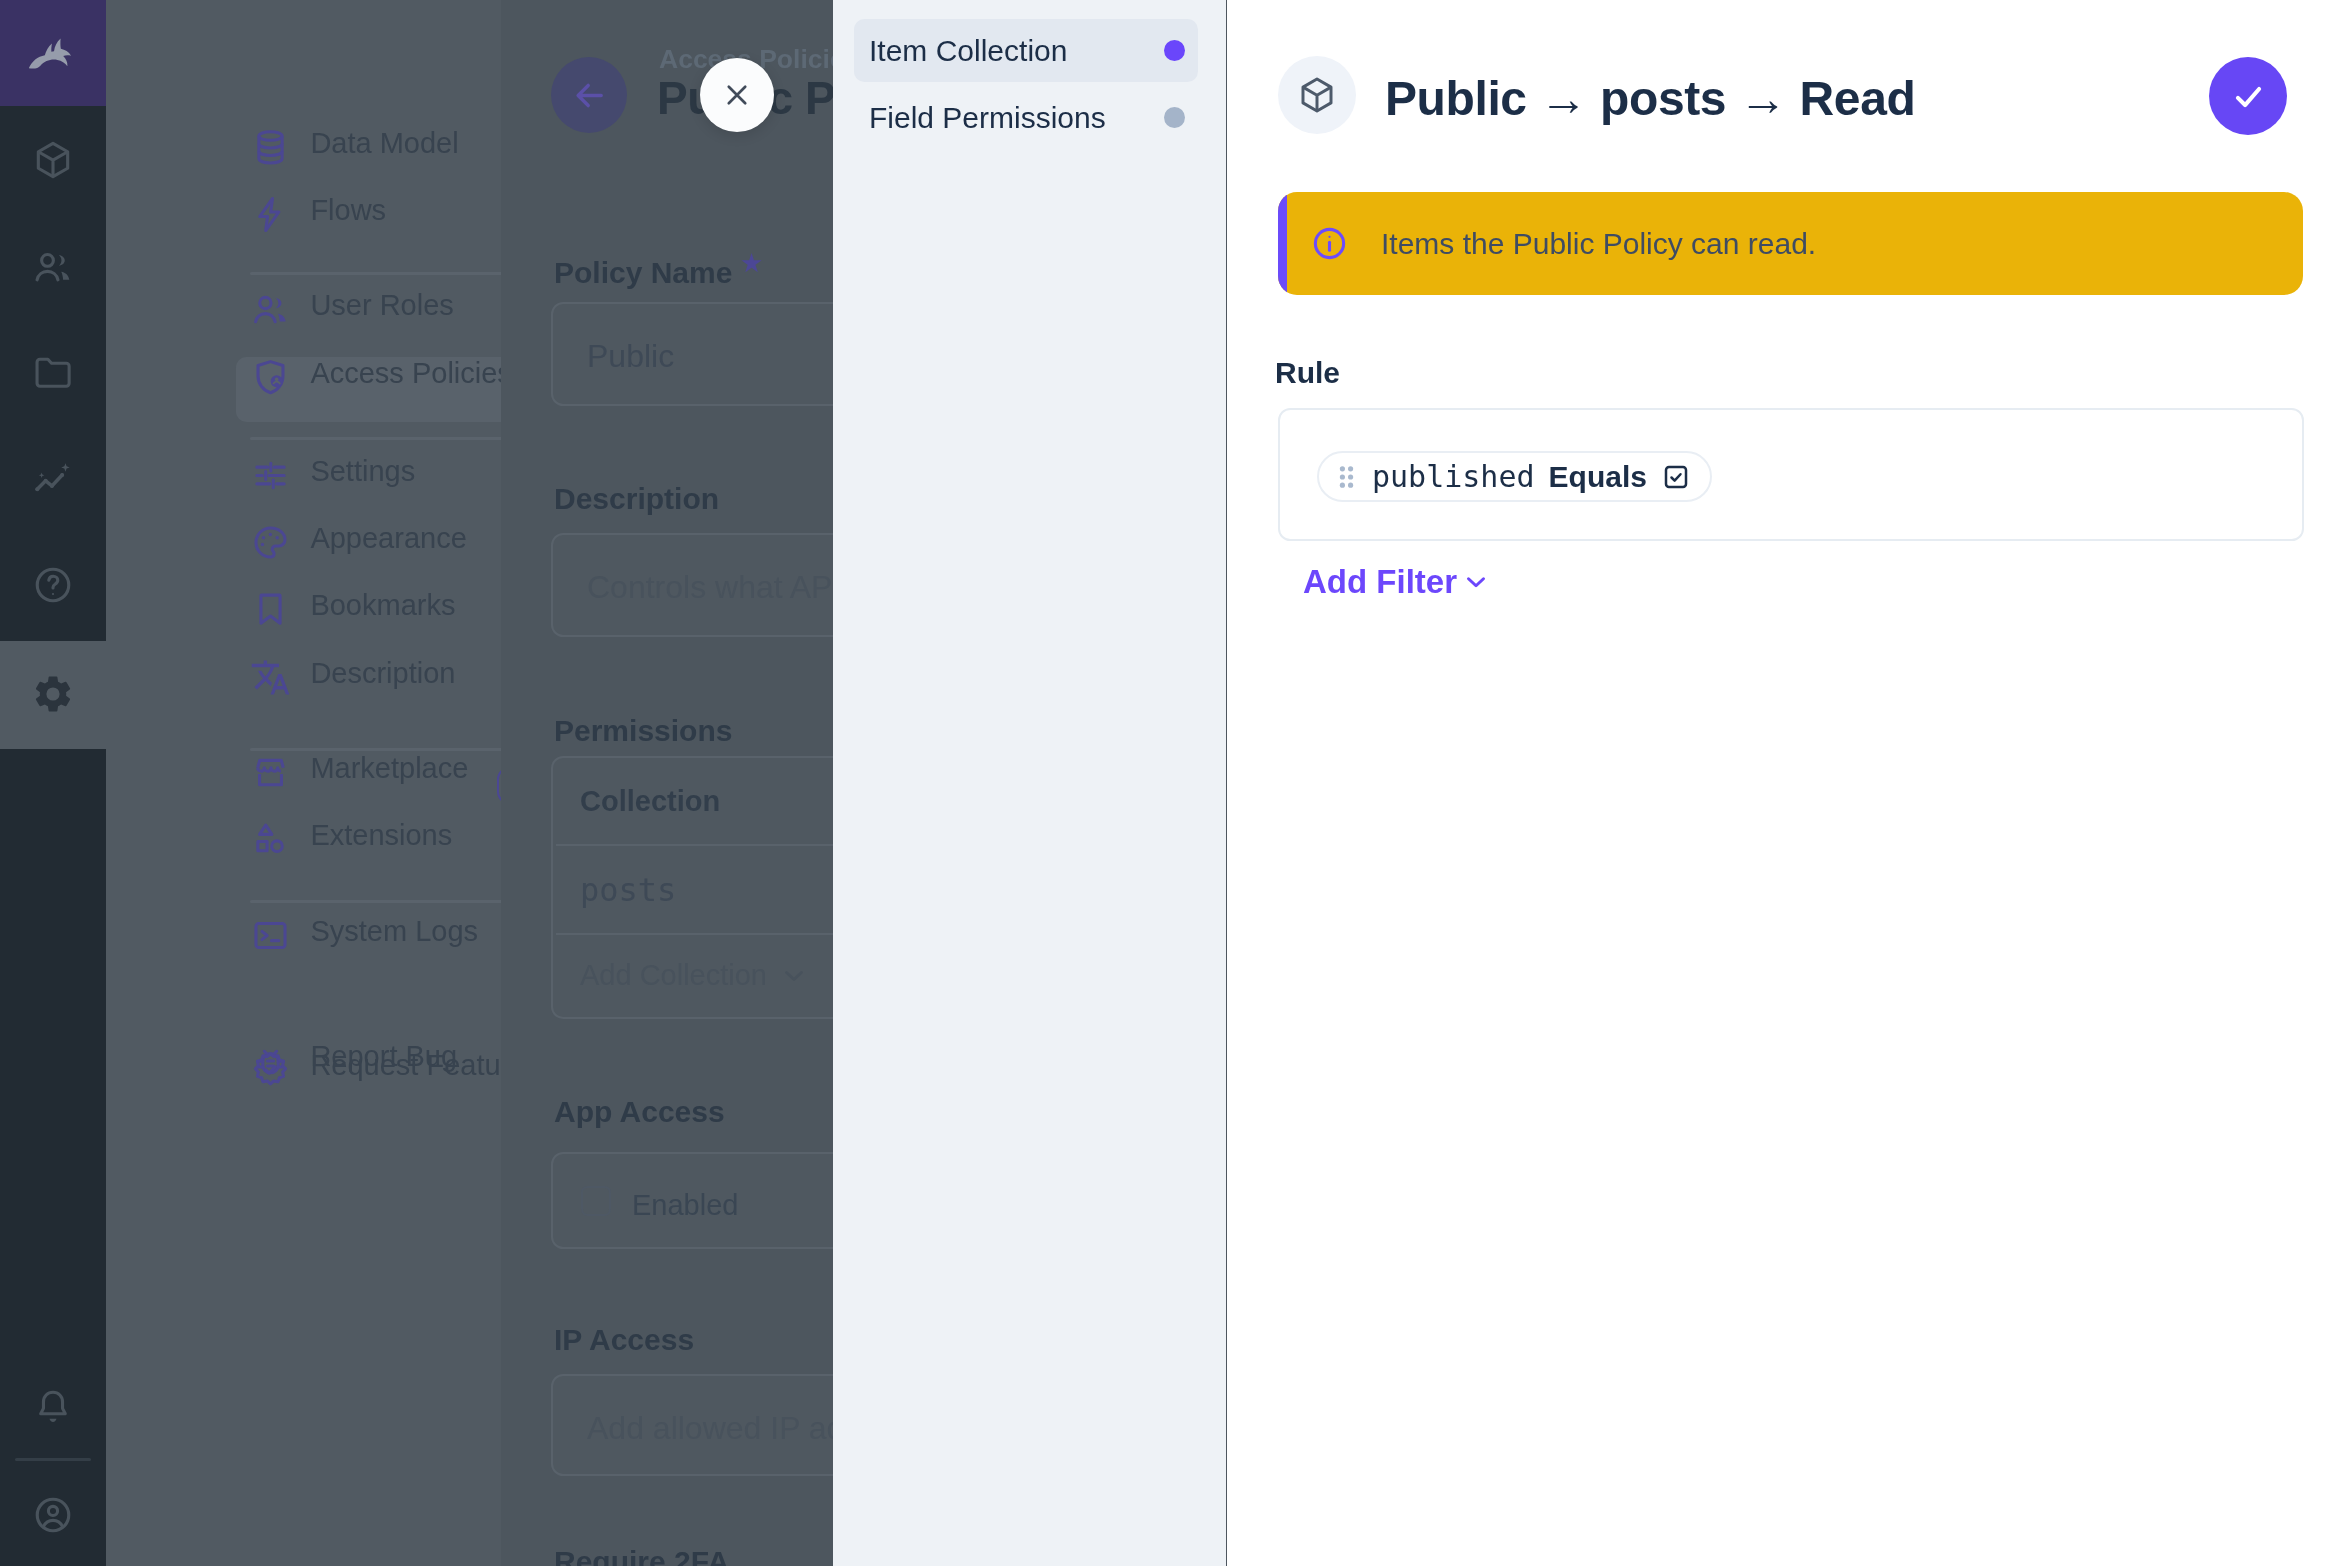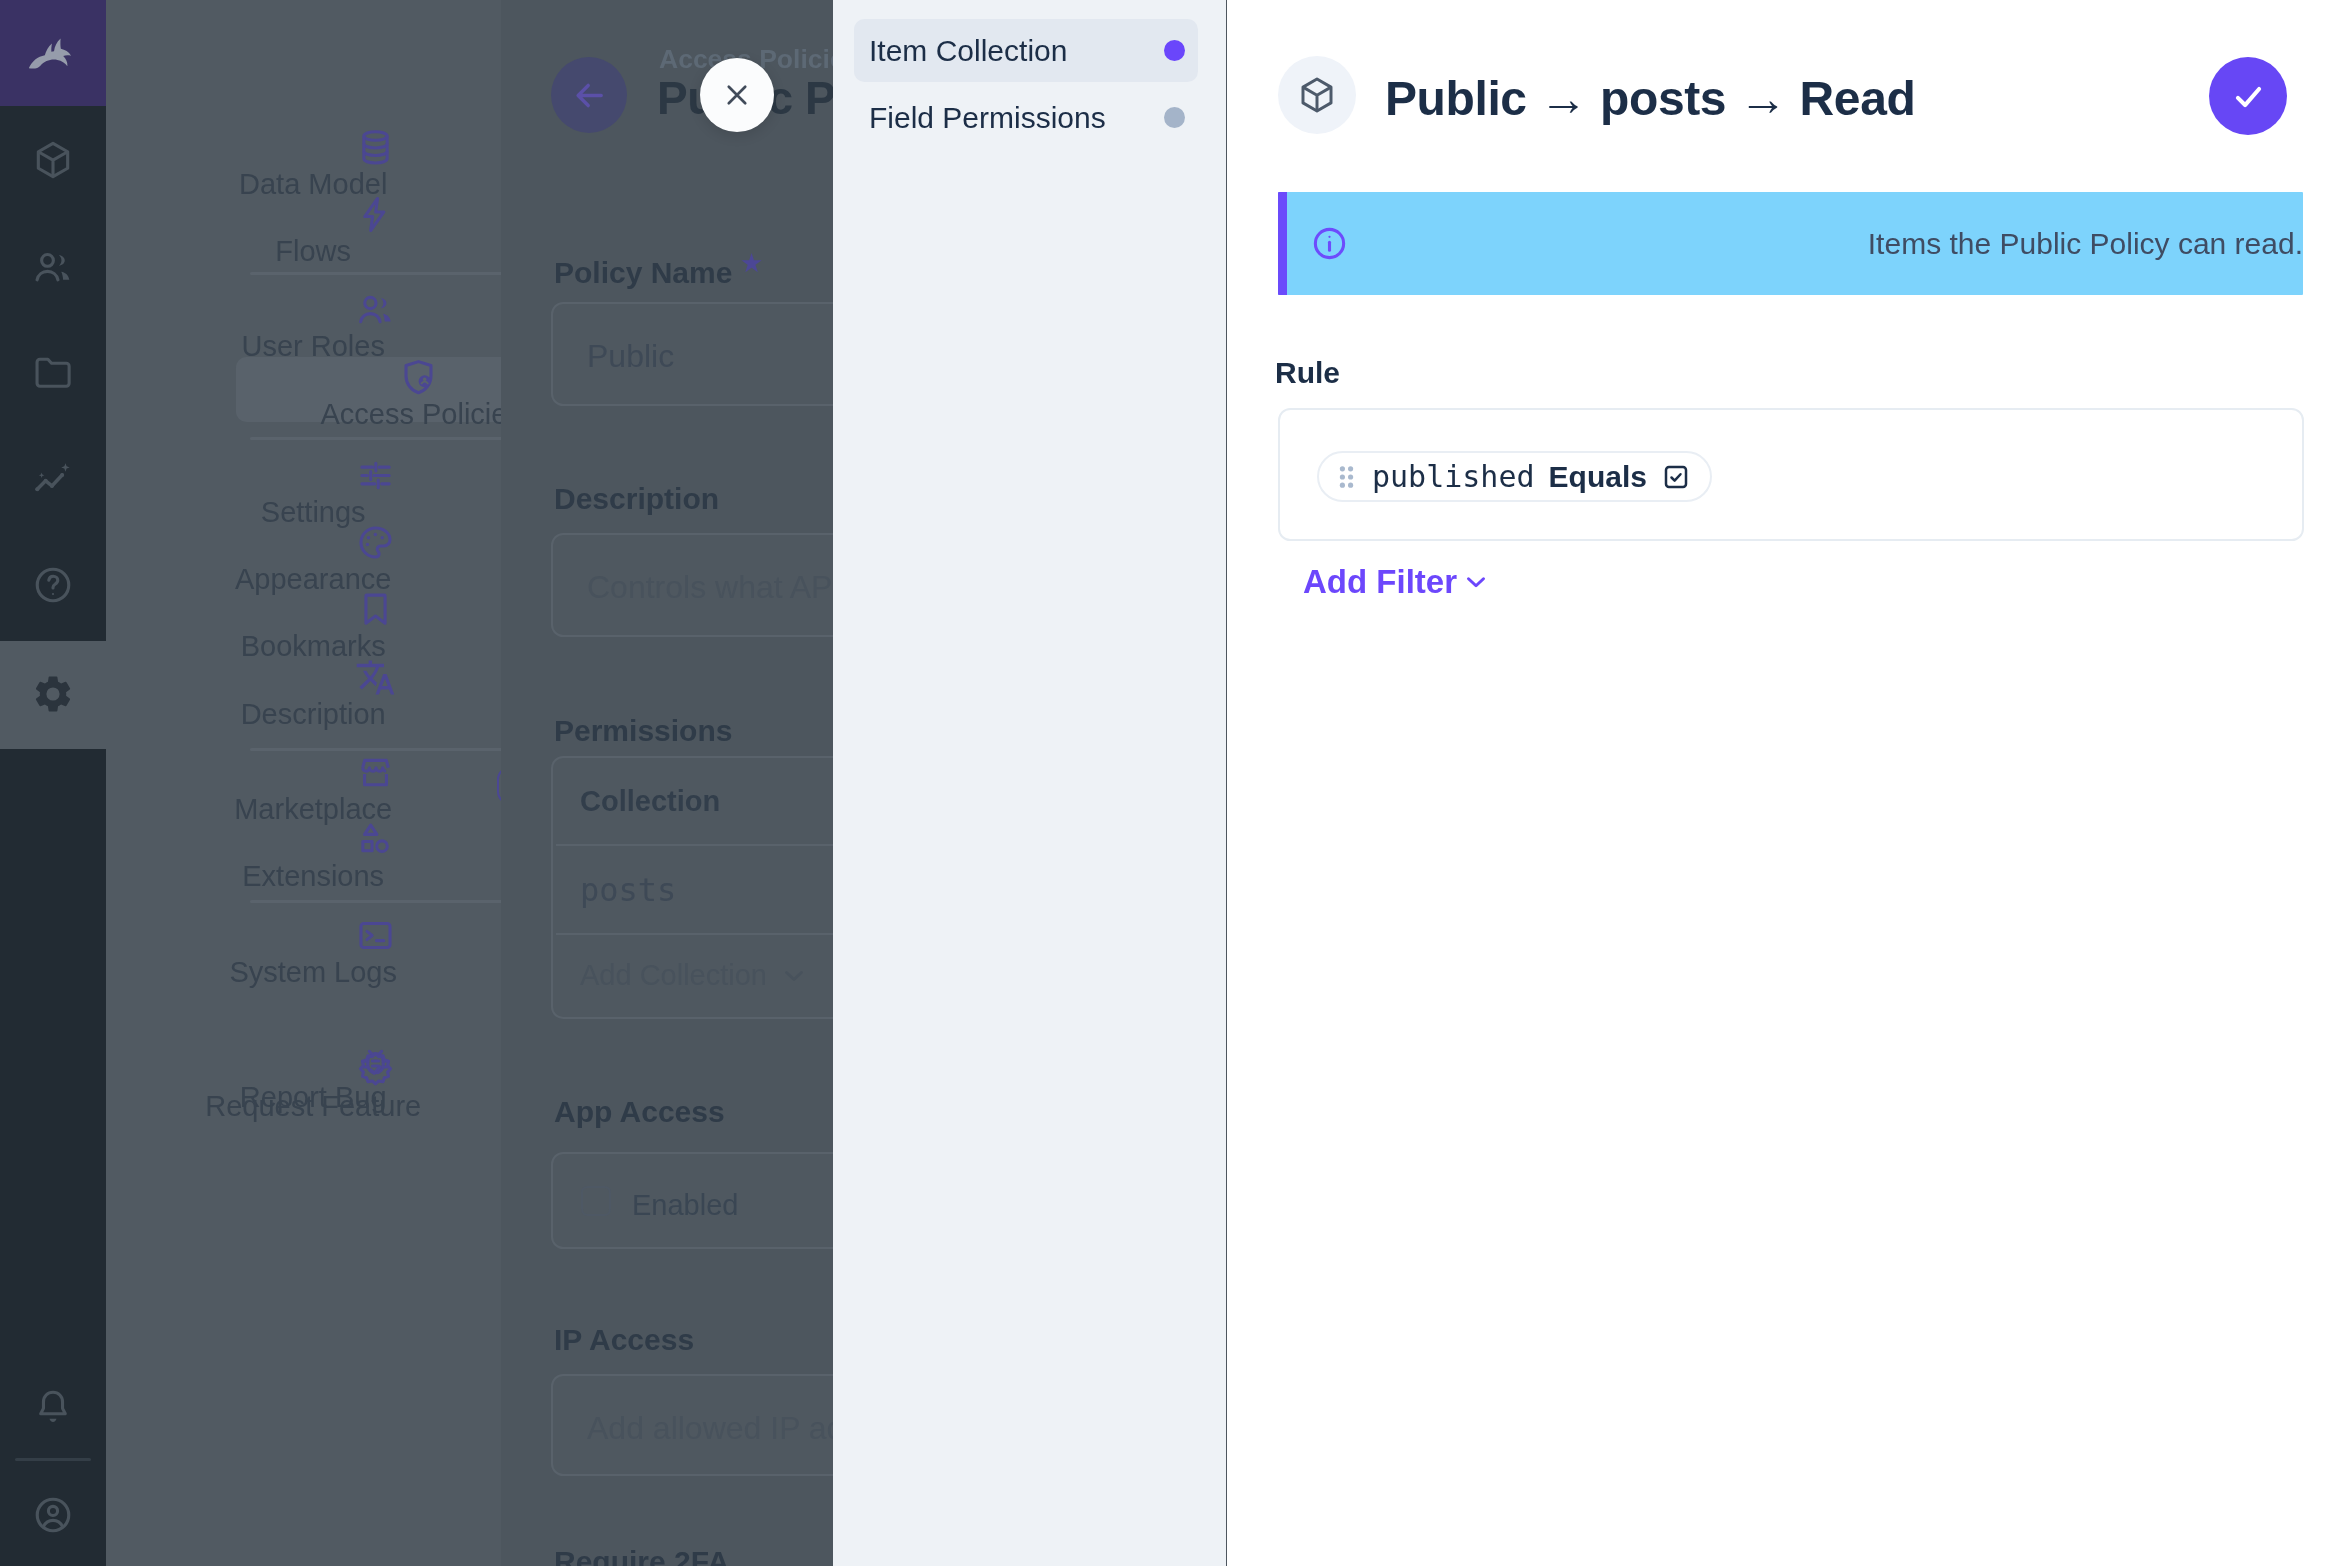--- a/index.html
+++ b/index.html
@@ -19,21 +19,21 @@
   .mod svg { width:44px; height:44px; }
   .mod-active-block { position:absolute; left:0; top:641px; width:106px; height:108px; background:#515a62; }
   .mod.gear { color:#2b343d; }
   .modbar-divider { position:absolute; left:15px; width:76px; height:2.6px; background:#343e47; border-radius:1.8px; }
 
   
   .sidebar { position:absolute; left:106px; top:0; width:395px; height:1566px; background:#515a62; z-index:4; overflow:hidden; }
   .project { position:absolute; left:0; top:0; width:395px; height:106px; display:flex; align-items:center; cursor:pointer; }
   .project svg { width:46px; height:46px; margin-left:139px; color:#232e3b; }
   .project-name { margin-left:19.4px; font-size:32px; font-weight:500; color:#323e4c; }
-  .nav-item { position:absolute; left:0; width:395px; height:67px; display:flex; align-items:center; cursor:pointer;flex-direction:column; }
+  .nav-item { position:absolute; left:0; width:395px; height:67px; display:flex; cursor:pointer; }
   .nav-item svg { width:41px; height:41px; margin-left:144px; color:#4b4792; flex:none; }
   .nav-item .lbl { margin-left:19.4px; font-size:29px; font-weight:500; color:#38434f; white-space:nowrap; }
   .nav-item.active { left:130px; width:351px; height:65px; border-radius:10.6px; background:#59626b; }
   .nav-item.active svg { margin-left:14px; }
   .side-divider { position:absolute; left:144px; width:322px; height:2.6px; background:#5a636c; border-radius:1.8px; }
   .beta-badge { position:absolute; left:391px; top:767px; width:74px; height:37px; border:2.6px solid #4b4794; border-radius:12.3px; color:#4b4794; font-size:23px; font-weight:500; display:flex; align-items:center; justify-content:center; }
 
   
   .main { position:absolute; left:501px; top:0; width:332px; height:1566px; background:#4d565e; overflow:hidden; z-index:3; }
   .back-btn { position:absolute; left:50px; top:57px; width:76px; height:76px; border-radius:50%; background:#45496e; border:none; display:flex; align-items:center; justify-content:center; cursor:pointer; }
@@ -64,21 +64,21 @@
   .dnav-item .dlbl { margin-left:15px; font-size:30px; font-weight:500; color:#1c2e47; white-space:nowrap; }
   .dnav-dot { position:absolute; right:13.2px; width:21px; height:21px; border-radius:50%; }
 
   
   .drawer { position:absolute; left:1227px; top:0; width:1115px; height:1566px; background:#ffffff; z-index:10; }
   .d-icon-circle { position:absolute; left:51px; top:56px; width:78px; height:78px; border-radius:50%; background:#eff3f9; display:flex; align-items:center; justify-content:center; }
   .d-icon-circle svg { width:42px; height:42px; color:#4d5a6b; }
   .d-title { position:absolute; left:158px; top:71px; font-size:48px; font-weight:700; color:#1c2e47; white-space:nowrap; letter-spacing:-0.4px; }
   .confirm-btn { position:absolute; left:982px; top:57px; width:78px; height:78px; border-radius:50%; background:#6747f5; border:none; display:flex; align-items:center; justify-content:center; cursor:pointer; }
   .confirm-btn svg { width:41px; height:41px; color:#ffffff; }
-  .notice { position:absolute; left:51px; top:192px; width:1025px; height:103px; background:#7dd3fc; border-radius:1px; overflow:hidden; display:flex; align-items:center;justify-content:space-between; }
+  .notice { position:absolute; left:51px; top:192px; width:1025px; height:103px; background:#eab308; border-radius:19px; overflow:hidden; display:flex; align-items:center; }
   .notice-accent { position:absolute; left:0; top:0; width:8.8px; height:100%; background:#6b4bfb; }
   .notice svg { width:39px; height:39px; margin-left:32px; color:#6d4cfc; flex:none; }
   .notice-text { margin-left:32px; font-size:30px; color:#3f4c63; }
   .rule-label { position:absolute; left:48px; top:356px; font-size:30px; font-weight:700; color:#1c2e47; }
   .rule-box { position:absolute; left:51px; top:408px; width:1026px; height:133px; border:2.6px solid #e6ecf2; border-radius:12.3px; background:#fff; }
   .filter-pill { position:absolute; left:37px; top:41px; height:51px; border:2.6px solid #e9eef4; border-radius:25.6px; background:#fff; display:inline-flex; align-items:center; padding:0 19.4px 0 16px; gap:14px; cursor:grab; }
   .drag-dots svg { width:23px; height:30px; color:#a9b9ce; }
   .pill-field { font-family:"DejaVu Sans Mono", monospace; font-size:30px; color:#1c2e47; }
   .pill-op { font-size:30px; font-weight:800; color:#1c2e47; }
   .pill-check svg { width:30px; height:30px; color:#1c2e47; }

